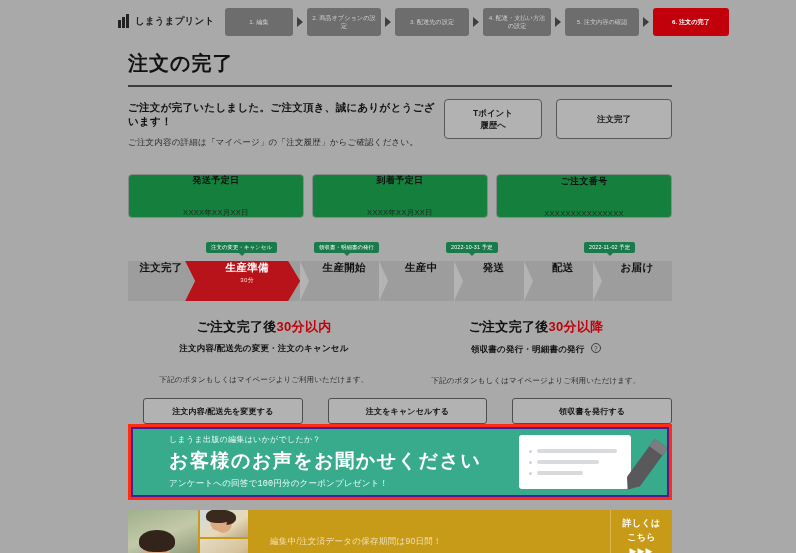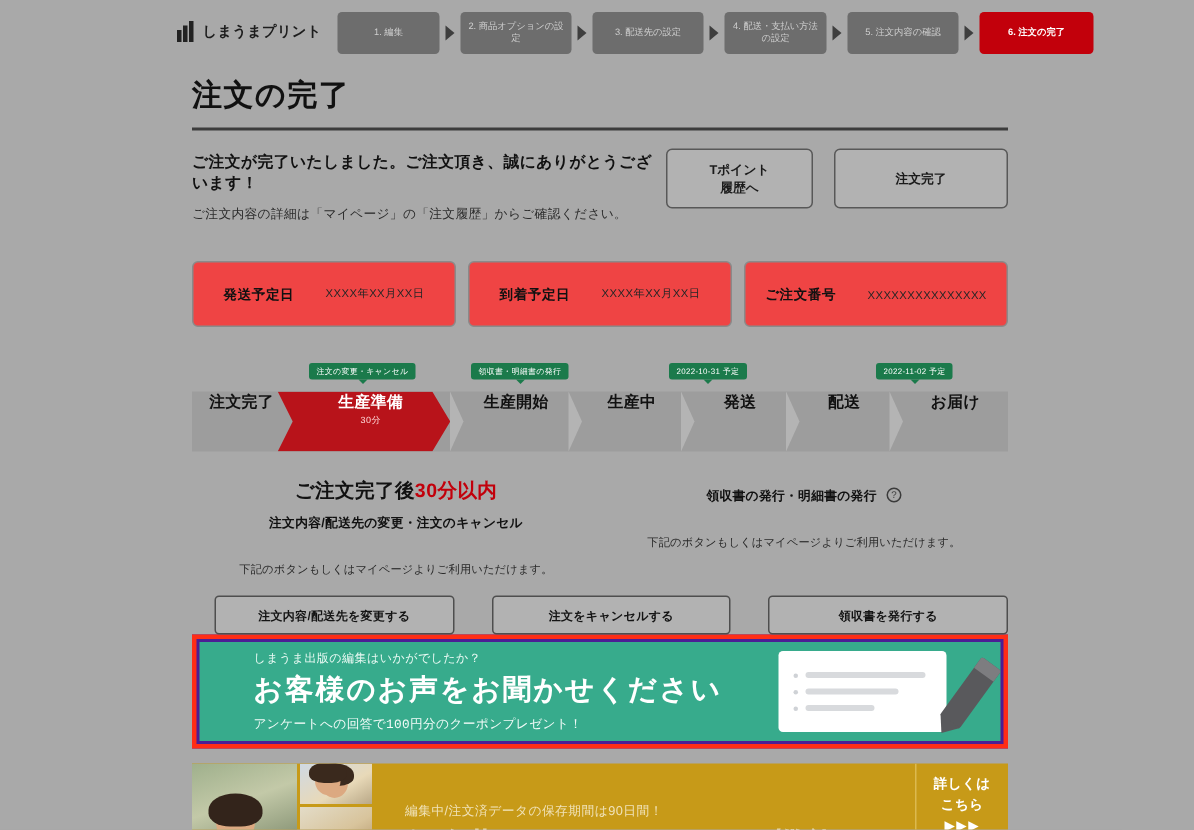--- a/index.html
+++ b/index.html
@@ -55,21 +55,21 @@
     width: 98px; height: 40px; border: 1px solid #585858; border-radius: 4px;
     background: #b2b2b2; display: flex; align-items: center; justify-content: center;
     text-align: center; font-size: 8.5px; font-weight: bold; color: #1b1b1b; line-height: 1.45;
   }
   .tbtn.wide { width: 116px; }
 
   
   .info-cards { display: flex; gap: 8px; margin-top: 25px; }
   .card {
     flex: 1; height: 44px; border: 1px solid #8a8a8a; border-radius: 4px;
-    background: #ef4444; display: flex; flex-direction: row;
+    background: #15803d; display: flex; flex-direction: column;
     align-items: center; justify-content: center; gap: 21px;
   }
   .card-label { font-size: 9px; font-weight: bold; color: #111; letter-spacing: .4px; }
   .card-value { font-size: 7.5px; color: #262626; letter-spacing: .3px; }
 
   
   .timeline-wrap { margin-top: 24px; position: relative; height: 60px; }
   .tips { position: relative; height: 14px; }
   .tip {
     position: absolute; top: 0; height: 11px; background: #1b7a4b; border-radius: 2px;
@@ -307,20 +307,23 @@
       <div class="col">
         <div class="col-h">
           <span>ご注文完了後</span><em>30分以内</em>
         </div>
         <div class="col-sub">
           <span>注文内容/配送先の変更・注文のキャンセル</span>
         </div>
         <div class="col-note">下記のボタンもしくはマイページよりご利用いただけます。</div>
       </div>
       <div class="col">
+        <div class="col-h">
+          <span>ご注文完了後</span><em>30分以降</em>
+        </div>
         <div class="col-sub">
           <span>領収書の発行・明細書の発行</span>
           <span class="help-icon">?</span>
         </div>
         <div class="col-note">下記のボタンもしくはマイページよりご利用いただけます。</div>
       </div>
     </div>
 
     <div class="actions">
       <div class="abtn">注文内容/配送先を変更する</div>

